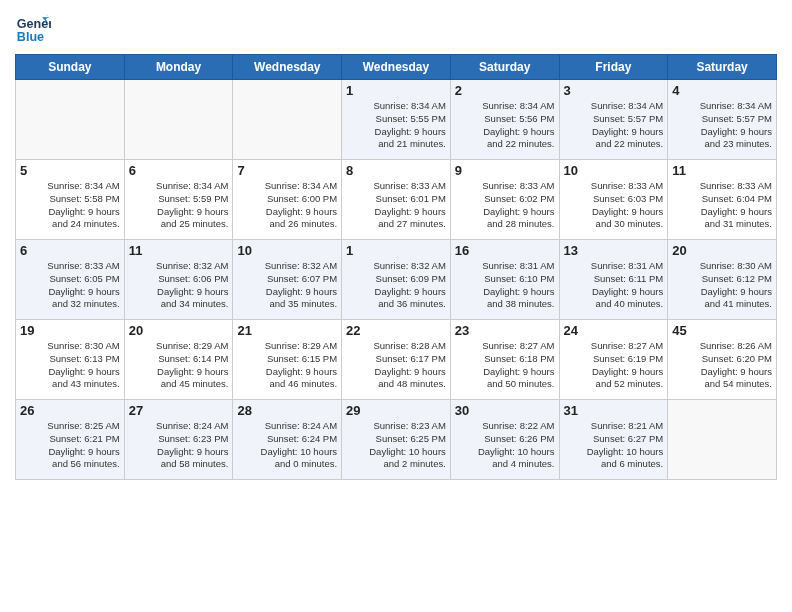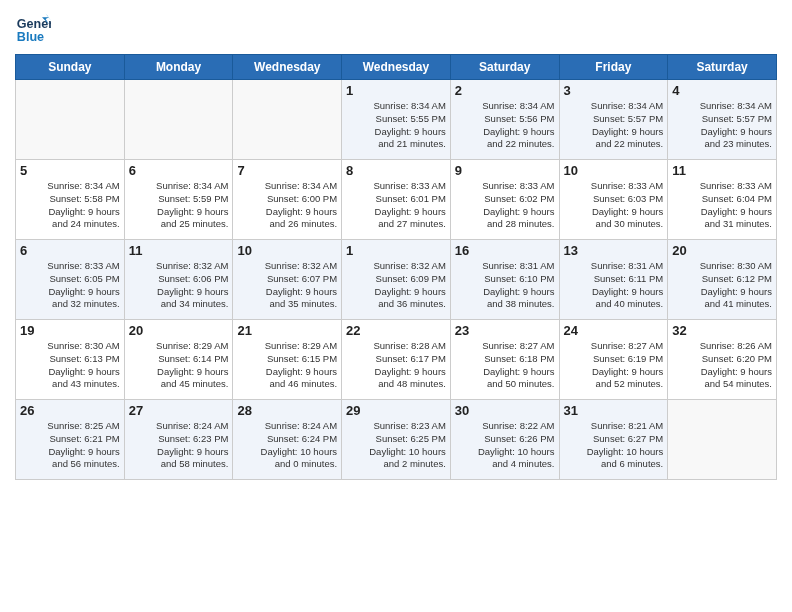--- a/index.html
+++ b/index.html
@@ -152,21 +152,21 @@
           </td>
           <td>
             <span class="day-number">23</span>
             <div class="cell-text">Sunrise: 8:27 AM<br>Sunset: 6:18 PM<br>Daylight: 9 hours<br>and 50 minutes.</div>
           </td>
           <td>
             <span class="day-number">24</span>
             <div class="cell-text">Sunrise: 8:27 AM<br>Sunset: 6:19 PM<br>Daylight: 9 hours<br>and 52 minutes.</div>
           </td>
           <td>
-            <span class="day-number">32</span>
+            <span class="day-number">45</span>
             <div class="cell-text">Sunrise: 8:26 AM<br>Sunset: 6:20 PM<br>Daylight: 9 hours<br>and 54 minutes.</div>
           </td>
         </tr>
         <tr>
           <td>
             <span class="day-number">26</span>
             <div class="cell-text">Sunrise: 8:25 AM<br>Sunset: 6:21 PM<br>Daylight: 9 hours<br>and 56 minutes.</div>
           </td>
           <td>
             <span class="day-number">27</span>

